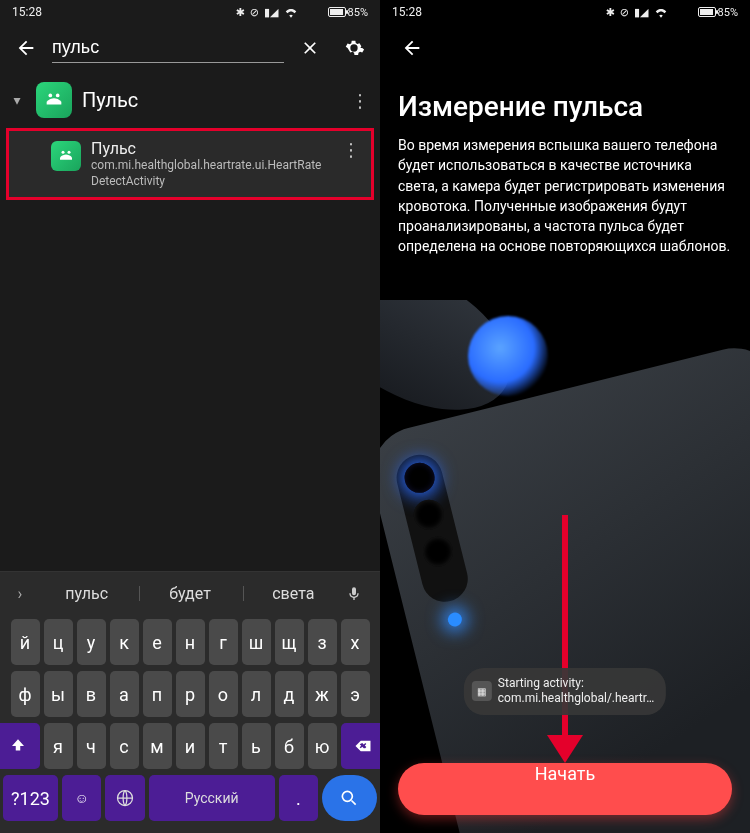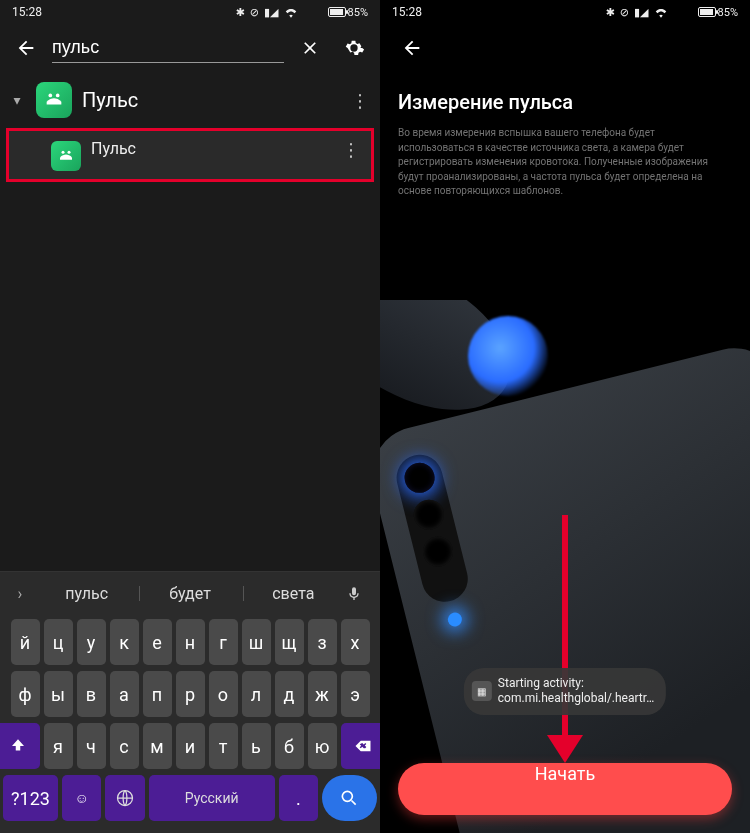--- a/index.html
+++ b/index.html
@@ -61,22 +61,22 @@
   .key.search { background:#2a73e8; flex:1.4; border-radius:24px;}
   .key.search svg { width:20px; height:20px;}
   .kbd-row.r1 .key { flex:0 0 29px; }
   .kbd-row.r2 .key { flex:0 0 29px; }
   .kbd-row.r2 { padding: 0 1px;}
   .kbd-row.r3 .key { flex:0 0 29px;}
   .kbd-row.r3 .key.wide { flex:0 0 44px;}
 
   
   .r-back-row { height:48px; display:flex; align-items:center; padding:0 14px;}
-  .r-title { font-size:20px; font-weight:500; color:#fff; padding:18px 18px 12px;}
-  .r-desc { font-size:10px; color:#737373; padding:0 18px; line-height:1.45;}
+  .r-title { font-size:28px; font-weight:500; color:#fff; padding:18px 18px 12px;}
+  .r-desc { font-size:14px; color:#ffffff; padding:0 18px; line-height:1.45;}
   .phone-illustration { position:absolute; top:300px; left:0; right:0; bottom:0; overflow:hidden;}
   .phone-body { position:absolute; width:420px; height:600px; background:linear-gradient(160deg,#3a3f45 0%,#1d2024 60%); border-radius:48px; top:80px; left:48px; transform:rotate(-14deg); box-shadow: -20px 20px 60px rgba(0,0,0,0.6);}
   .cam-strip { position:absolute; top:28px; left:24px; width:46px; height:150px; background:#111; border-radius:24px;}
   .cam-dot { width:30px; height:30px; background:#000; border-radius:50%; margin:8px auto; box-shadow:inset 0 0 6px #222;}
   .cam-dot.g1 { box-shadow:0 0 18px 4px #2a6cff, inset 0 0 6px #113;}
   .flash-dot { position:absolute; top:190px; left:40px; width:14px; height:14px; border-radius:50%; background:#2a8cff; box-shadow:0 0 16px 6px rgba(50,140,255,0.8);}
   .finger { position:absolute; top:-70px; left:-60px; width:280px; height:260px; }
   .finger-shape { position:absolute; width:240px; height:120px; background:linear-gradient(180deg,#2e333a,#1a1d22); border-radius:0 120px 120px 0 / 0 70px 70px 0; top:40px; left:-40px; transform:rotate(28deg);}
   .finger-tip { position:absolute; width:80px; height:80px; border-radius:50%; background:radial-gradient(circle at 40% 40%, #5aa3ff 0%, #2a6cff 50%, rgba(30,60,120,0) 75%); top:86px; left:148px; filter:blur(1px);}
 
@@ -155,20 +155,21 @@
       <div style="width:24px"></div>
       <div class="app-icon small">
         <svg viewBox="0 0 24 24">
             <circle cx="8" cy="7" r="2" fill="#fff"></circle>
             <circle cx="16" cy="7" r="2" fill="#fff"></circle>
             <path fill="#fff" d="M4 14c2-3 6-4 8-4s6 1 8 4v3H4z"></path>
           </svg>
       </div>
       <div class="activity-text">
         <div class="activity-title">Пульс</div>
+        <div class="activity-sub">com.mi.healthglobal.heartrate.ui.HeartRateDetectActivity</div>
       </div>
       <div class="more-dots">⋮</div>
     </div>
   </div>
 
   <div class="keyboard-wrap">
     <div class="suggest-row">
       <div class="sugg-chev">›</div>
       <div class="sugg">пульс</div>
       <div class="sugg">будет</div>

